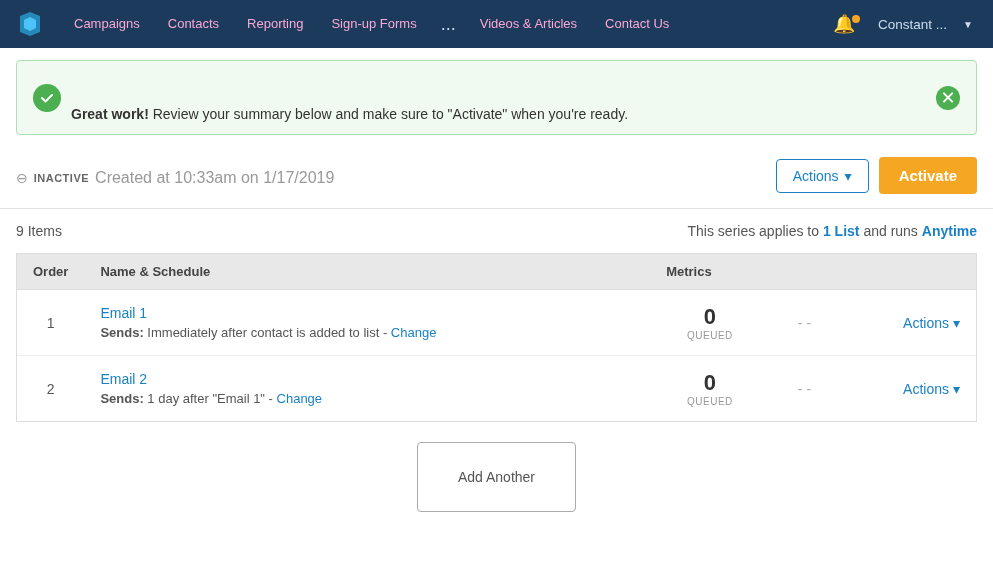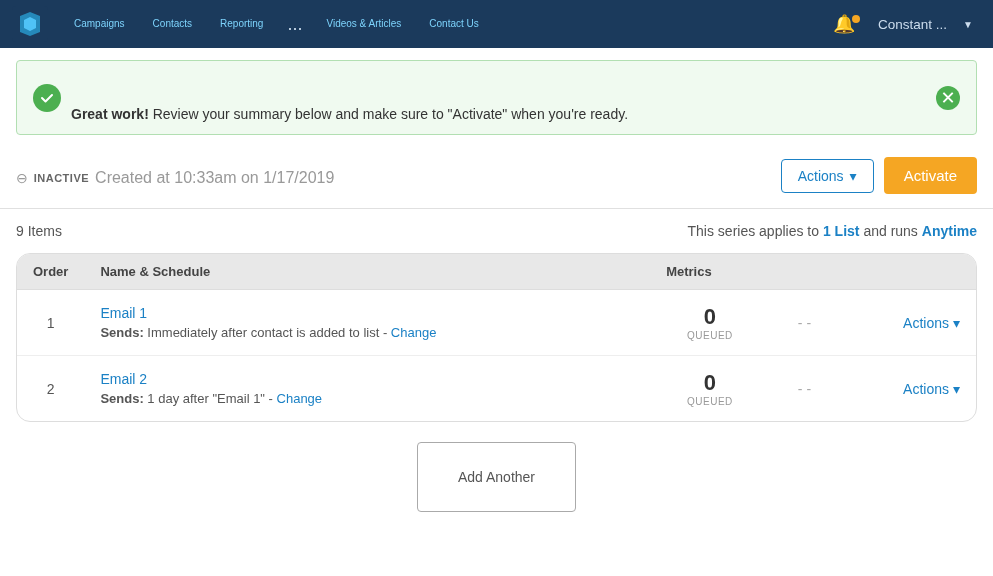--- a/index.html
+++ b/index.html
@@ -19,24 +19,24 @@
       margin-right: 12px;
       flex-shrink: 0;
     }
     .nav-links {
       display: flex;
       align-items: center;
       flex: 1;
       gap: 0;
     }
     .nav-link {
-      color: #7dd3fc;
+      color: #f9a8d4;
       text-decoration: none;
       padding: 0 14px;
-      font-size: 10px;
+      font-size: 13px;
       line-height: 48px;
       white-space: nowrap;
       cursor: pointer;
     }
     .nav-dots {
       color: #cde;
       padding: 0 10px;
       font-size: 18px;
       cursor: pointer;
       line-height: 48px;
@@ -162,40 +162,40 @@
       gap: 6px;
     }
     .btn-activate {
       background: #f5a623;
       border: none;
       color: #fff;
       padding: 10px 20px;
       border-radius: 4px;
       cursor: pointer;
       font-size: 15px;
-      font-weight: 400;
+      font-weight: 700;
     }
 
     
     .stats-row {
       display: flex;
       align-items: center;
       justify-content: space-between;
       padding: 14px 16px;
       font-size: 14px;
       color: #555;
     }
     .stats-right { }
     .stats-right a, .stats-link { color: #1b81c5; font-weight: 700; text-decoration: none; }
 
     
     .table-wrap {
       margin: 0 16px;
       border: 1px solid #ddd;
-      border-radius: 14px;
+      border-radius: 0;
       overflow: hidden;
     }
     table {
       width: 100%;
       border-collapse: collapse;
     }
     thead tr {
       background: #e8e8e8;
     }
     thead th {
@@ -261,20 +261,21 @@
     <svg viewBox="0 0 36 36" fill="none" xmlns="http://www.w3.org/2000/svg">
       <rect width="36" height="36" rx="4" fill="#1b3a5c"></rect>
       <path d="M8 10 L18 6 L28 10 L28 26 L18 30 L8 26 Z" fill="#29abe2" opacity="0.7"></path>
       <path d="M12 14 L18 11 L24 14 L24 22 L18 25 L12 22 Z" fill="#4fc3f7"></path>
     </svg>
   </div>
   <div class="nav-links">
     <a class="nav-link">Campaigns</a>
     <a class="nav-link">Contacts</a>
     <a class="nav-link">Reporting</a>
+    <a class="nav-link">Sign-up Forms</a>
     <span class="nav-dots">...</span>
     <a class="nav-link">Videos &amp; Articles</a>
     <a class="nav-link">Contact Us</a>
   </div>
   <div class="nav-right">
     <div class="nav-bell">
       🔔
       <div class="nav-bell-badge"></div>
     </div>
     <div class="nav-account">

